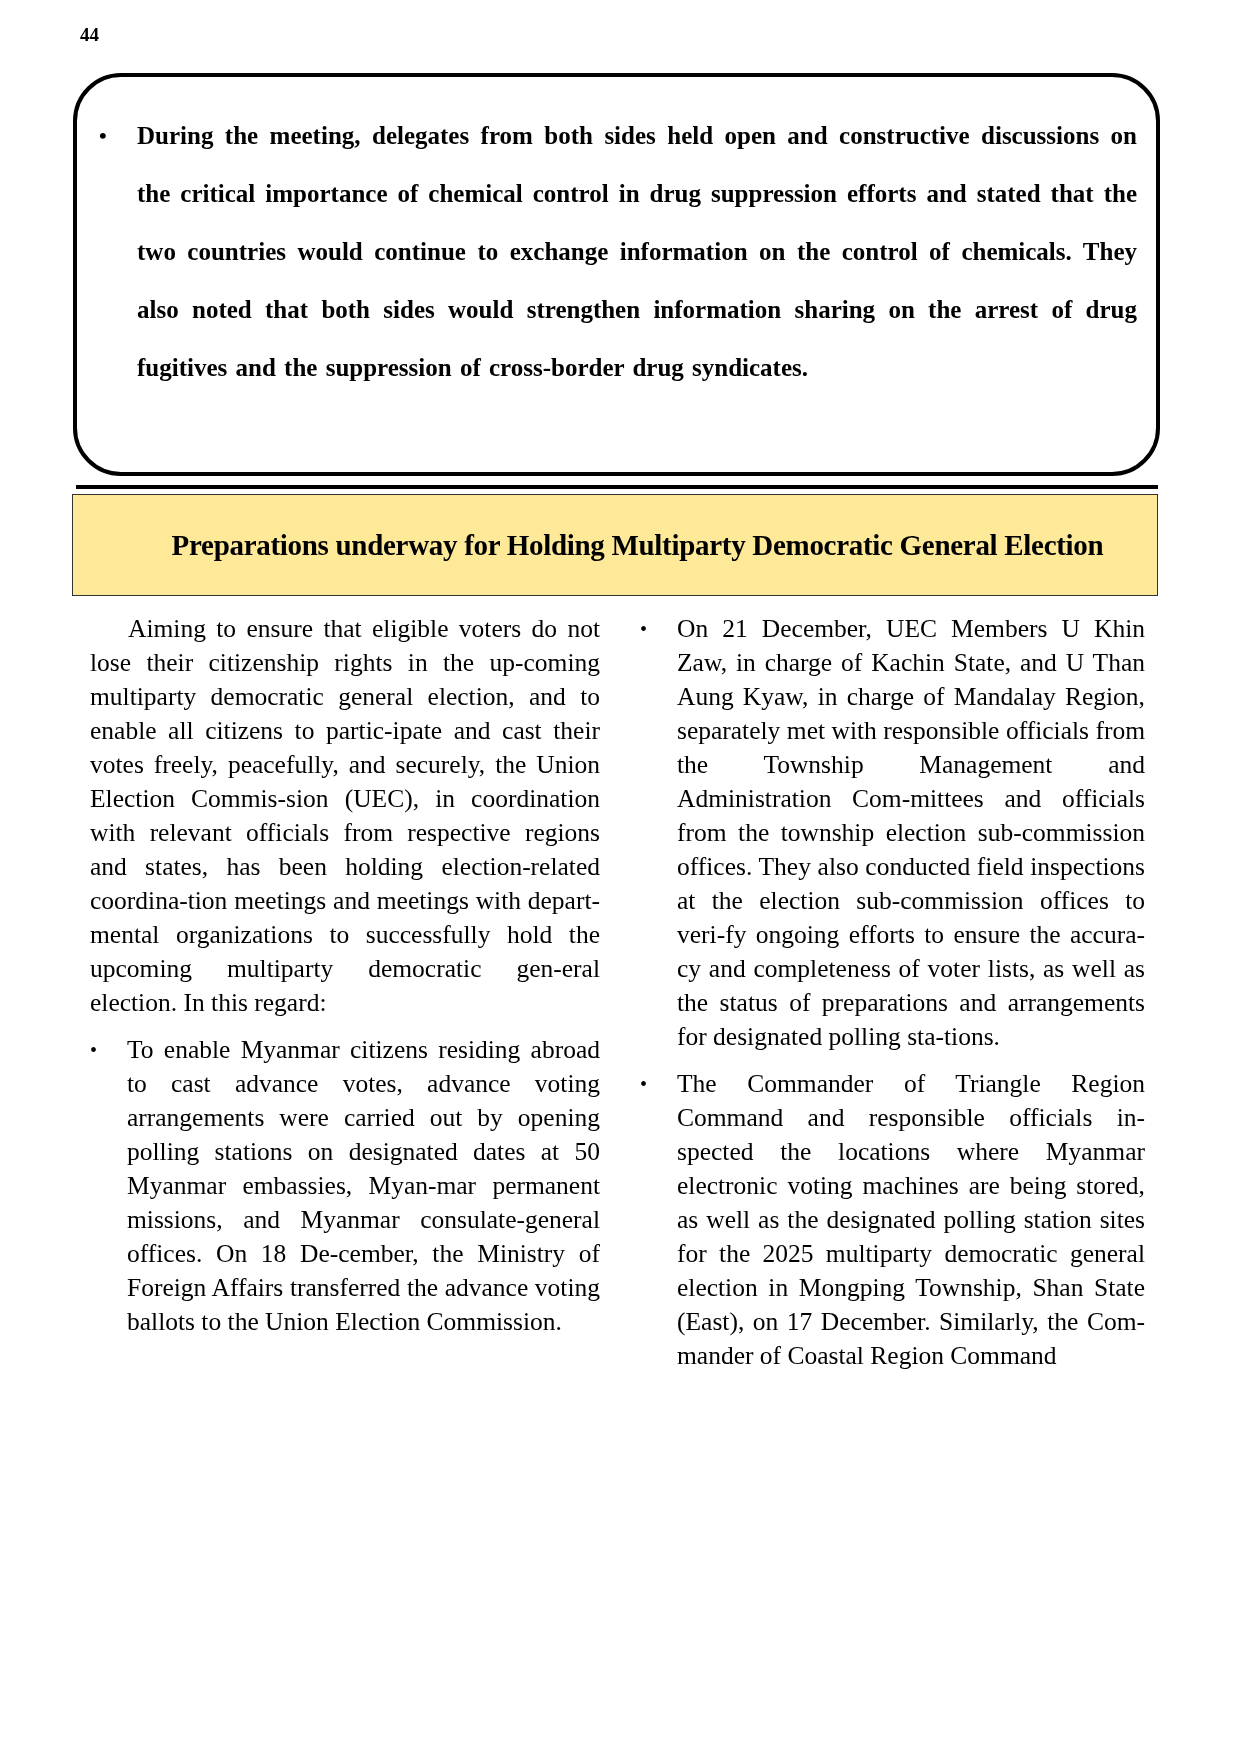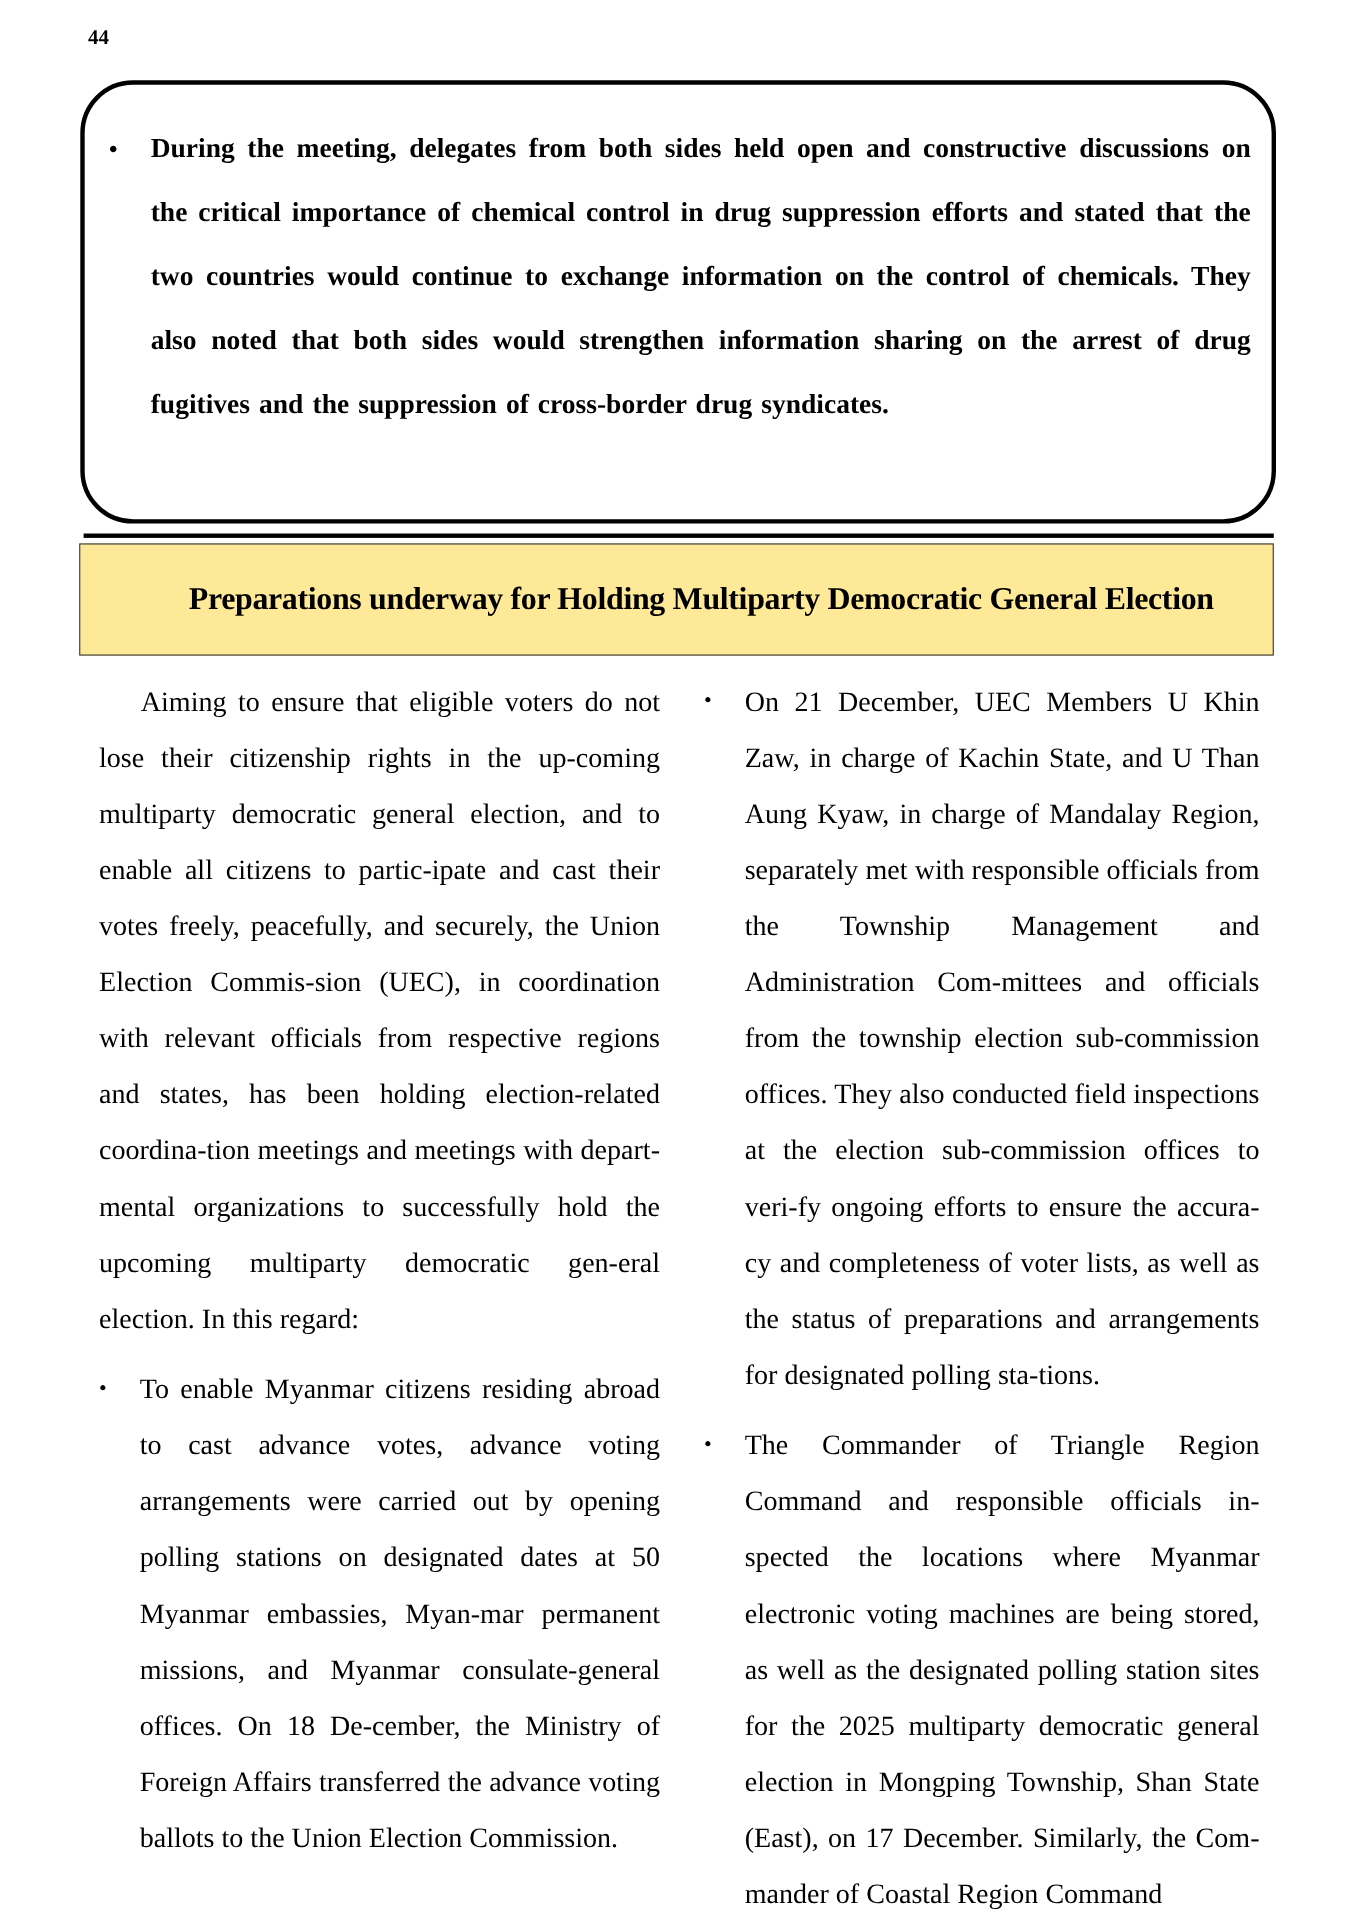--- a/index.html
+++ b/index.html
@@ -16,21 +16,21 @@
                   text-align-last: left; word-spacing: 2px; }
   .callout-item .bullet { position: absolute; left: -38px; top: 0; font-size: 22px; }
 
   .section-rule { position: absolute; left: 76px; top: 485px; width: 1082px; height: 4px; background: #000; }
 
   .section-banner { position: absolute; left: 72px; top: 494px; width: 1086px; height: 102px;
                     background: #fee998; border: 1.5px solid #333; box-sizing: border-box;
                     display: flex; align-items: center; justify-content: center; padding-left: 45px; }
   .section-title { font-size: 29px; font-weight: bold; margin: 0; letter-spacing: -0.3px; }
 
-  .column { position: absolute; top: 612px; width: 510px; font-size: 25.5px; line-height: 51px; }
+  .column { position: absolute; top: 612px; width: 510px; font-size: 25.5px; line-height: 34px; }
   .col-left { left: 90px; }
   .col-right { left: 640px; width: 505px; }
 
   .para { margin: 0; text-align: justify; }
   .para.indent { text-indent: 38px; }
 
   .bullet-list { list-style: none; margin: 0; padding: 0; }
   .bullet-item { position: relative; padding-left: 37px; text-align: justify; margin: 0; }
   .bullet-item .bullet { position: absolute; left: 0; top: 0; font-size: 20px; }
   .col-left .bullet-list { margin-top: 13px; }

